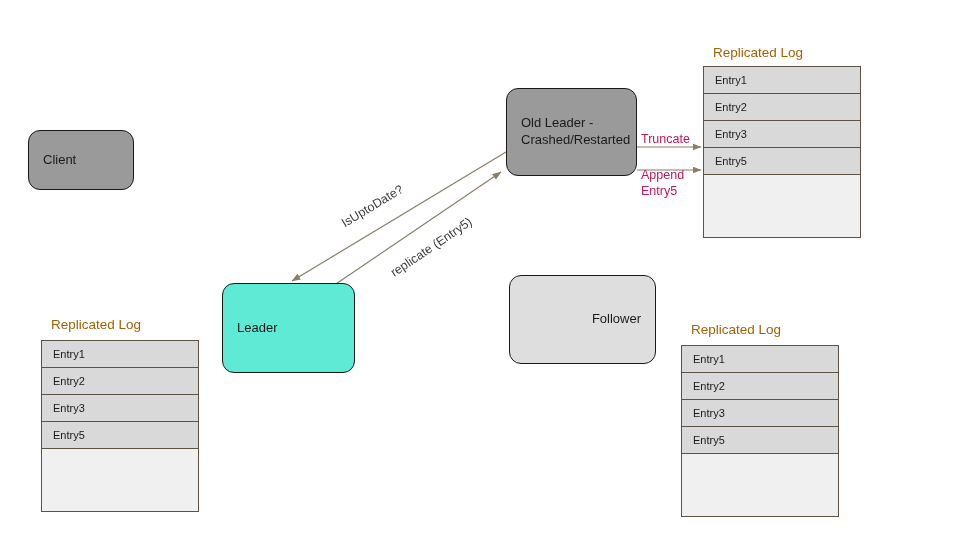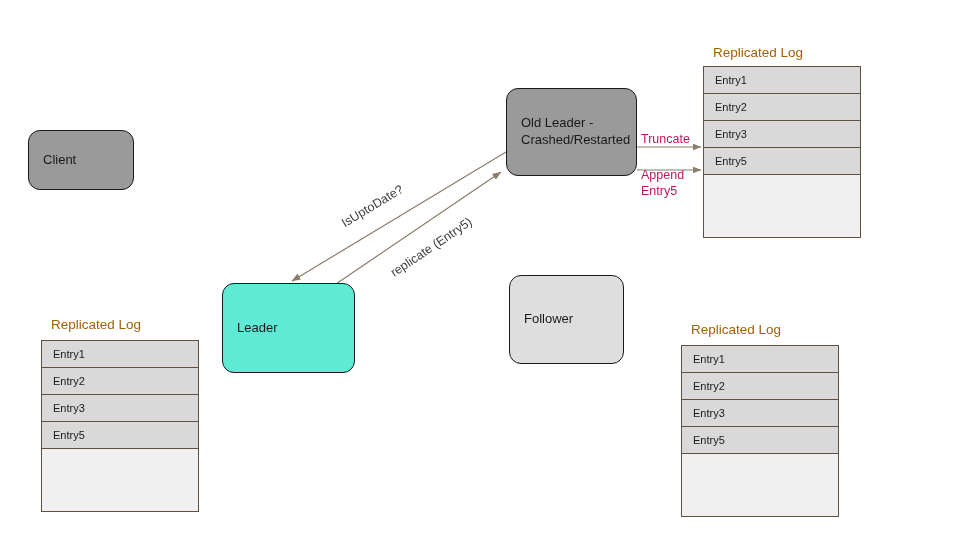--- a/index.html
+++ b/index.html
@@ -133,21 +133,21 @@
   </div>
 
   <div class="node node-mid" style="left:222px; top:283px; width:133px; height:90px;">
     <span>Leader</span>
   </div>
 
   <div class="node node-dark" style="left:506px; top:88px; width:131px; height:88px;">
     <span>Old Leader - Crashed/Restarted</span>
   </div>
 
-  <div class="node node-light" style="left:509px; top:275px; width:115px; height:89px;">
+  <div class="node node-light" style="left:509px; top:275px; width:147px; height:89px;justify-content:flex-end;">
     <span>Follower</span>
   </div>
 
   <div class="log-title" style="left:51px; top:317px;">Replicated Log</div>
   <div class="log" style="left:41px; top:340px; width:158px; height:172px;">
     <div class="log-inner">
       <div class="log-row">Entry1</div>
       <div class="log-row">Entry2</div>
       <div class="log-row">Entry3</div>
       <div class="log-row">Entry5</div>

